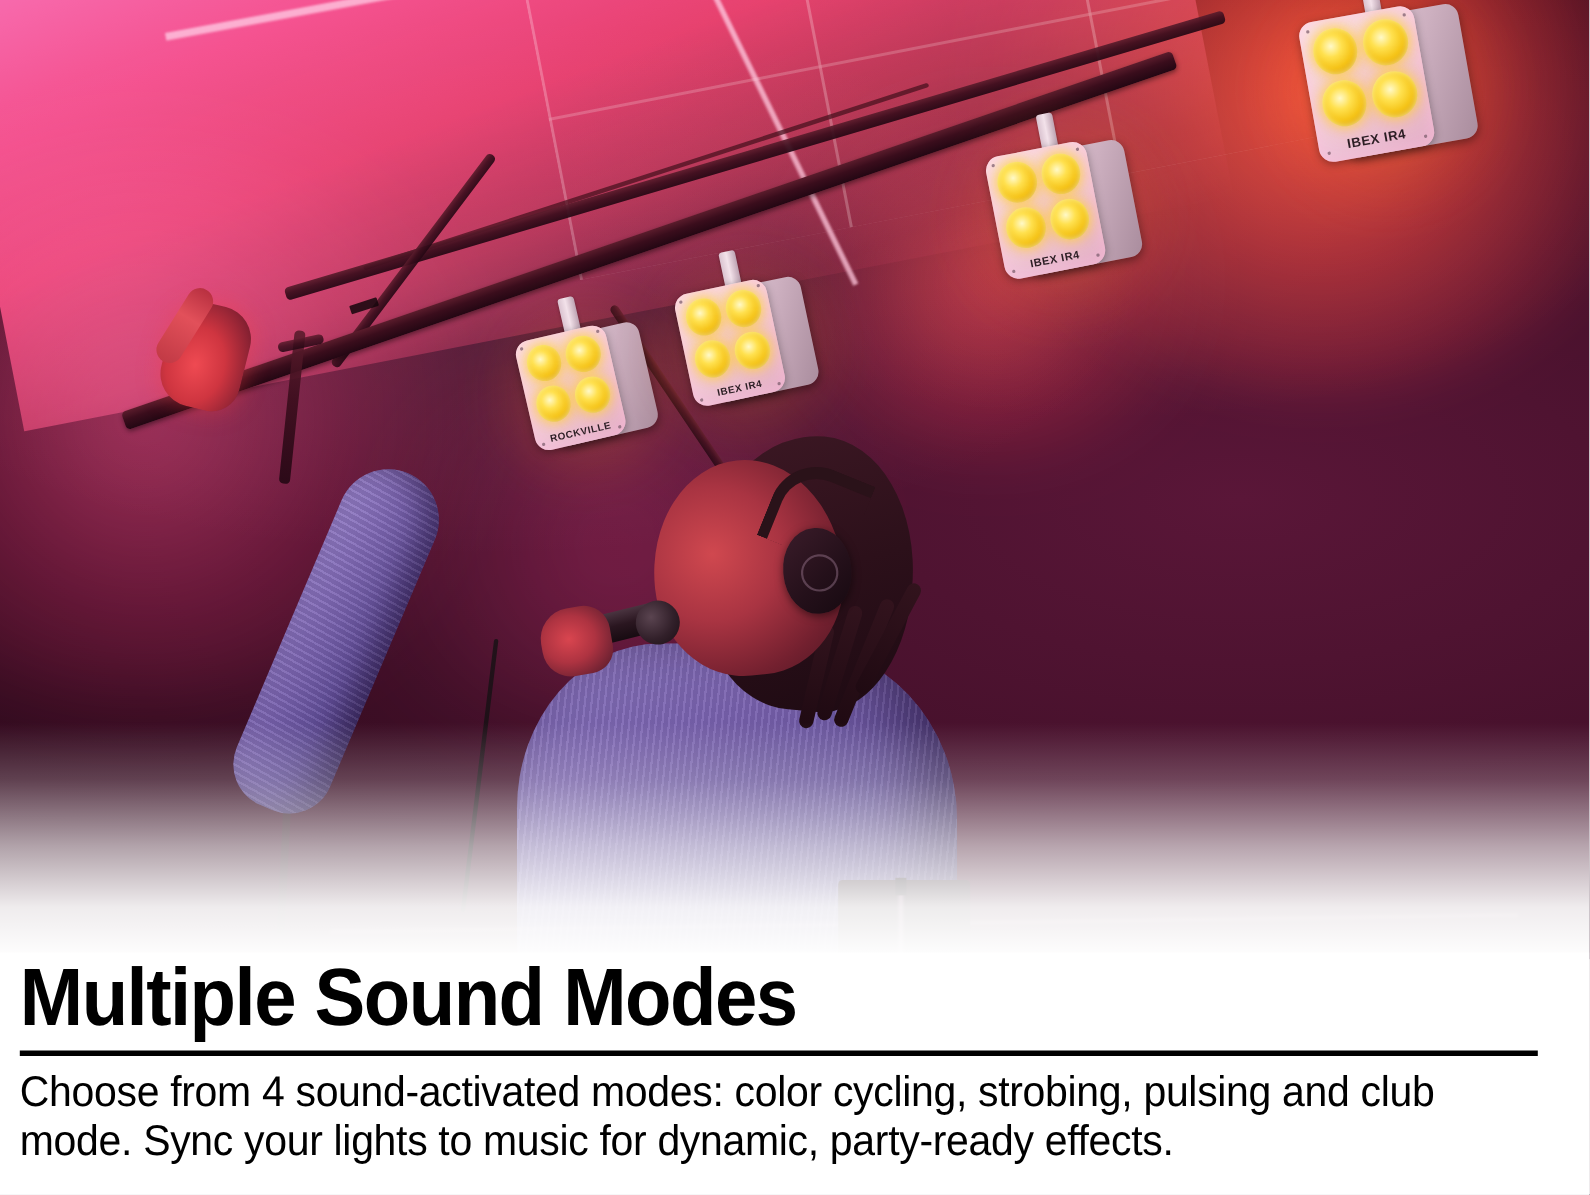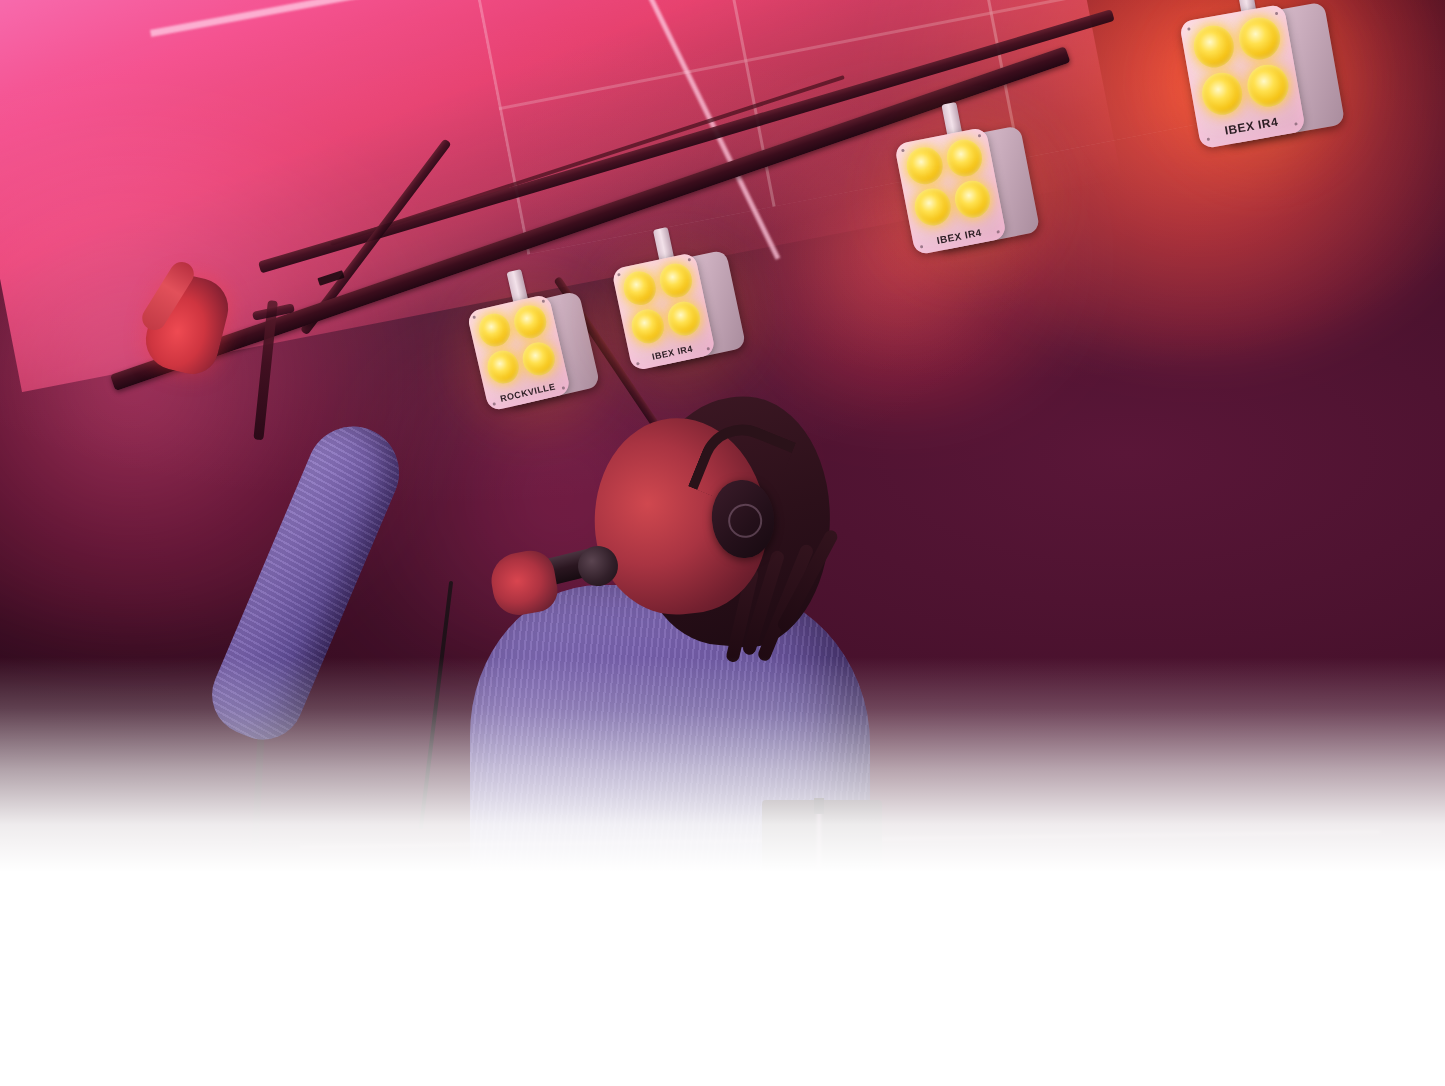--- a/index.html
+++ b/index.html
@@ -695,14 +695,19 @@
       <div class="mic-hand"></div>
     </div>
 
     <div class="desk-line"></div>
     <div class="dj-gear"></div>
     <div class="dj-notch"></div>
 
     <div class="fade-bottom"></div>
   </div>
 
+  <div class="textblock">
+    <h1 class="headline">Multiple Sound Modes</h1>
+    <div class="rule"></div>
+    <p class="bodycopy">Choose from 4 sound-activated modes: color cycling, strobing, pulsing and club mode. Sync your lights to music for dynamic, party-ready effects.</p>
+  </div>
 
 </div>
 
 </body></html>

